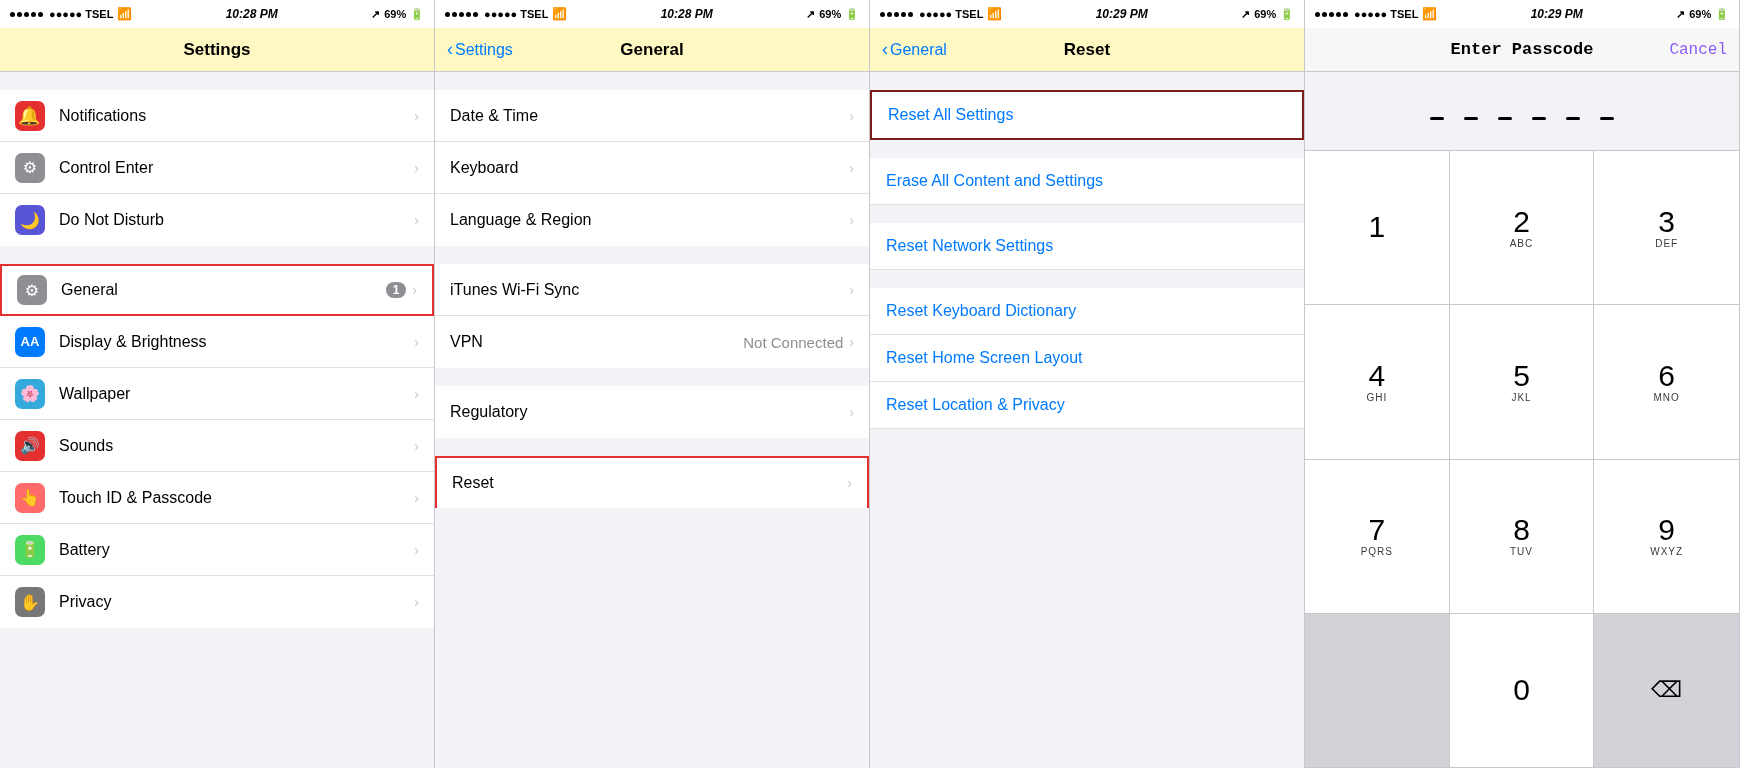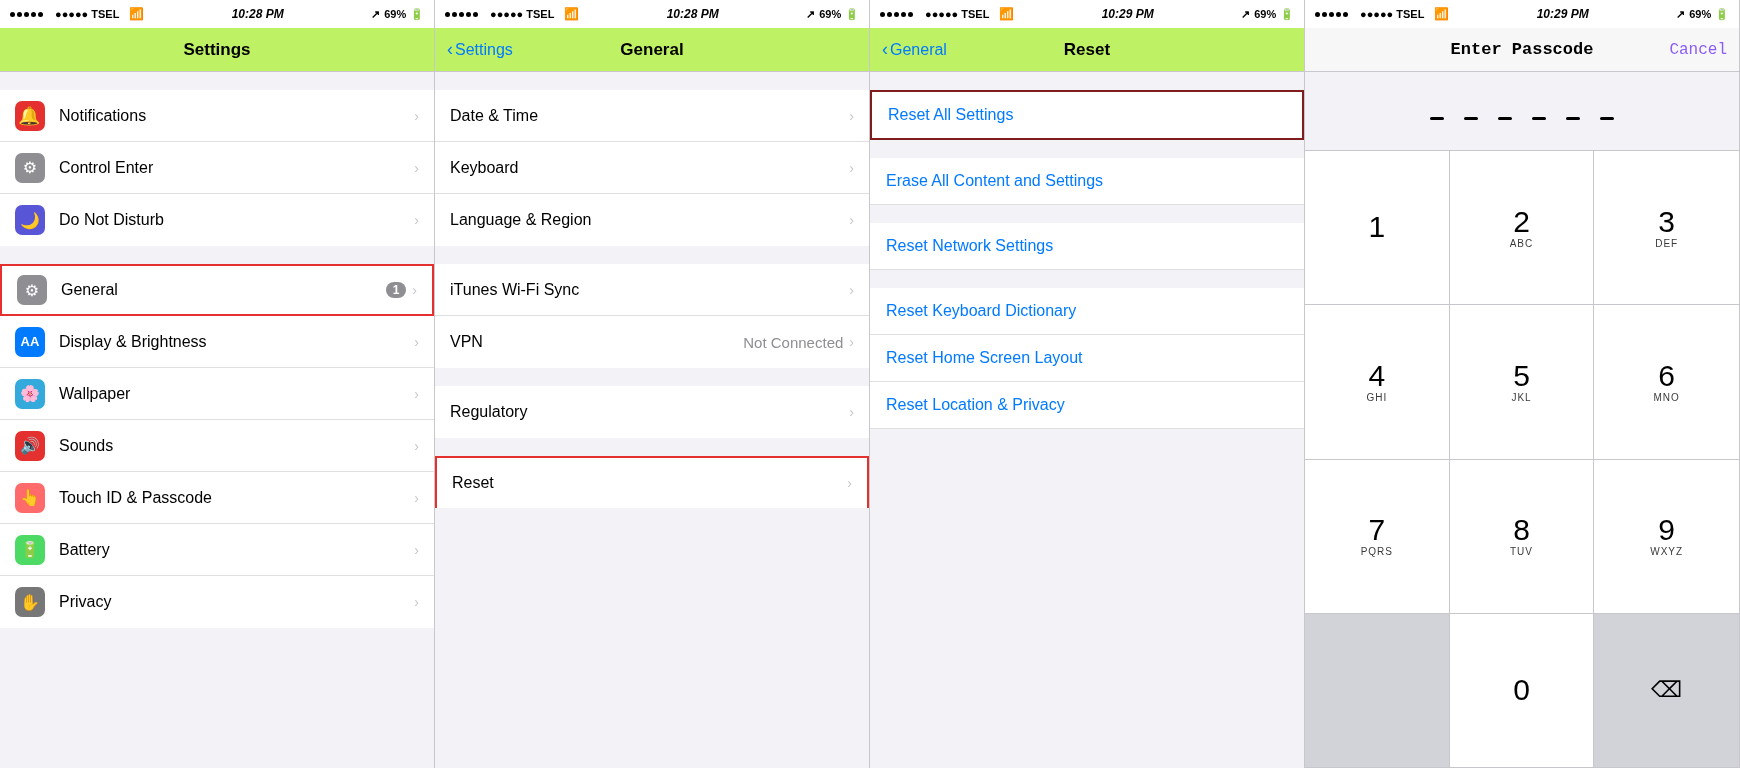--- a/index.html
+++ b/index.html
@@ -25,27 +25,27 @@
       background: #fff;
       height: 28px;
       display: flex;
       align-items: center;
       justify-content: space-between;
       padding: 0 10px;
       font-size: 11px;
       font-weight: 600;
       flex-shrink: 0;
     }
-    .status-left { display: flex; align-items: center; gap: 10px; }
+    .status-left { display: flex; align-items: center; gap: 4px; }
     .status-center { font-size: 12px; font-weight: 600; font-style: italic; }
     .status-right { display: flex; align-items: center; gap: 4px; font-size: 11px; }
     .dot { width: 5px; height: 5px; border-radius: 50%; background: #000; display: inline-block; }
     .signal-dots { display: flex; gap: 2px; }
     .nav-bar {
-      background: #bef264;
+      background: #fef9c3;
       border-bottom: 1px solid #c8c8cc;
       height: 44px;
       display: flex;
       align-items: center;
       justify-content: center;
       position: relative;
       flex-shrink: 0;
     }
     .nav-title {
       font-size: 17px;

